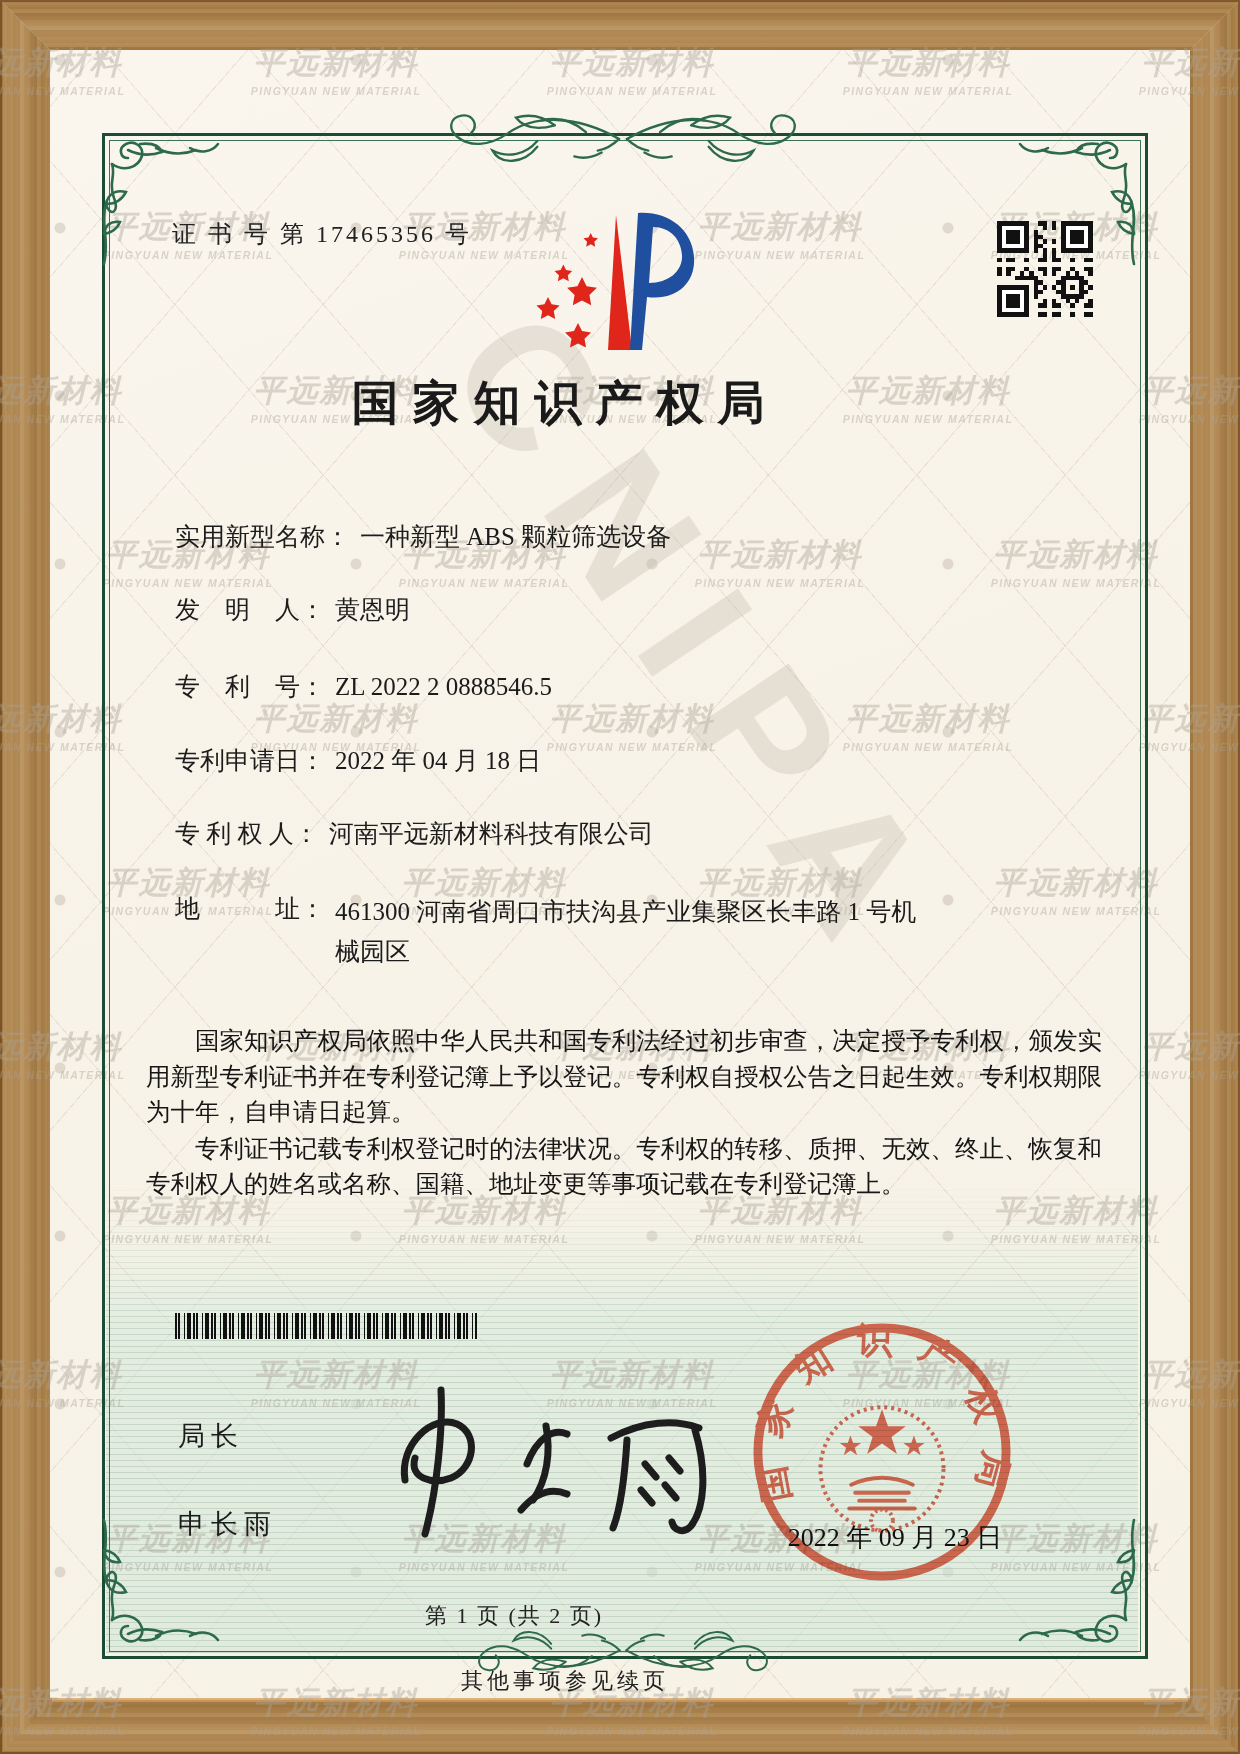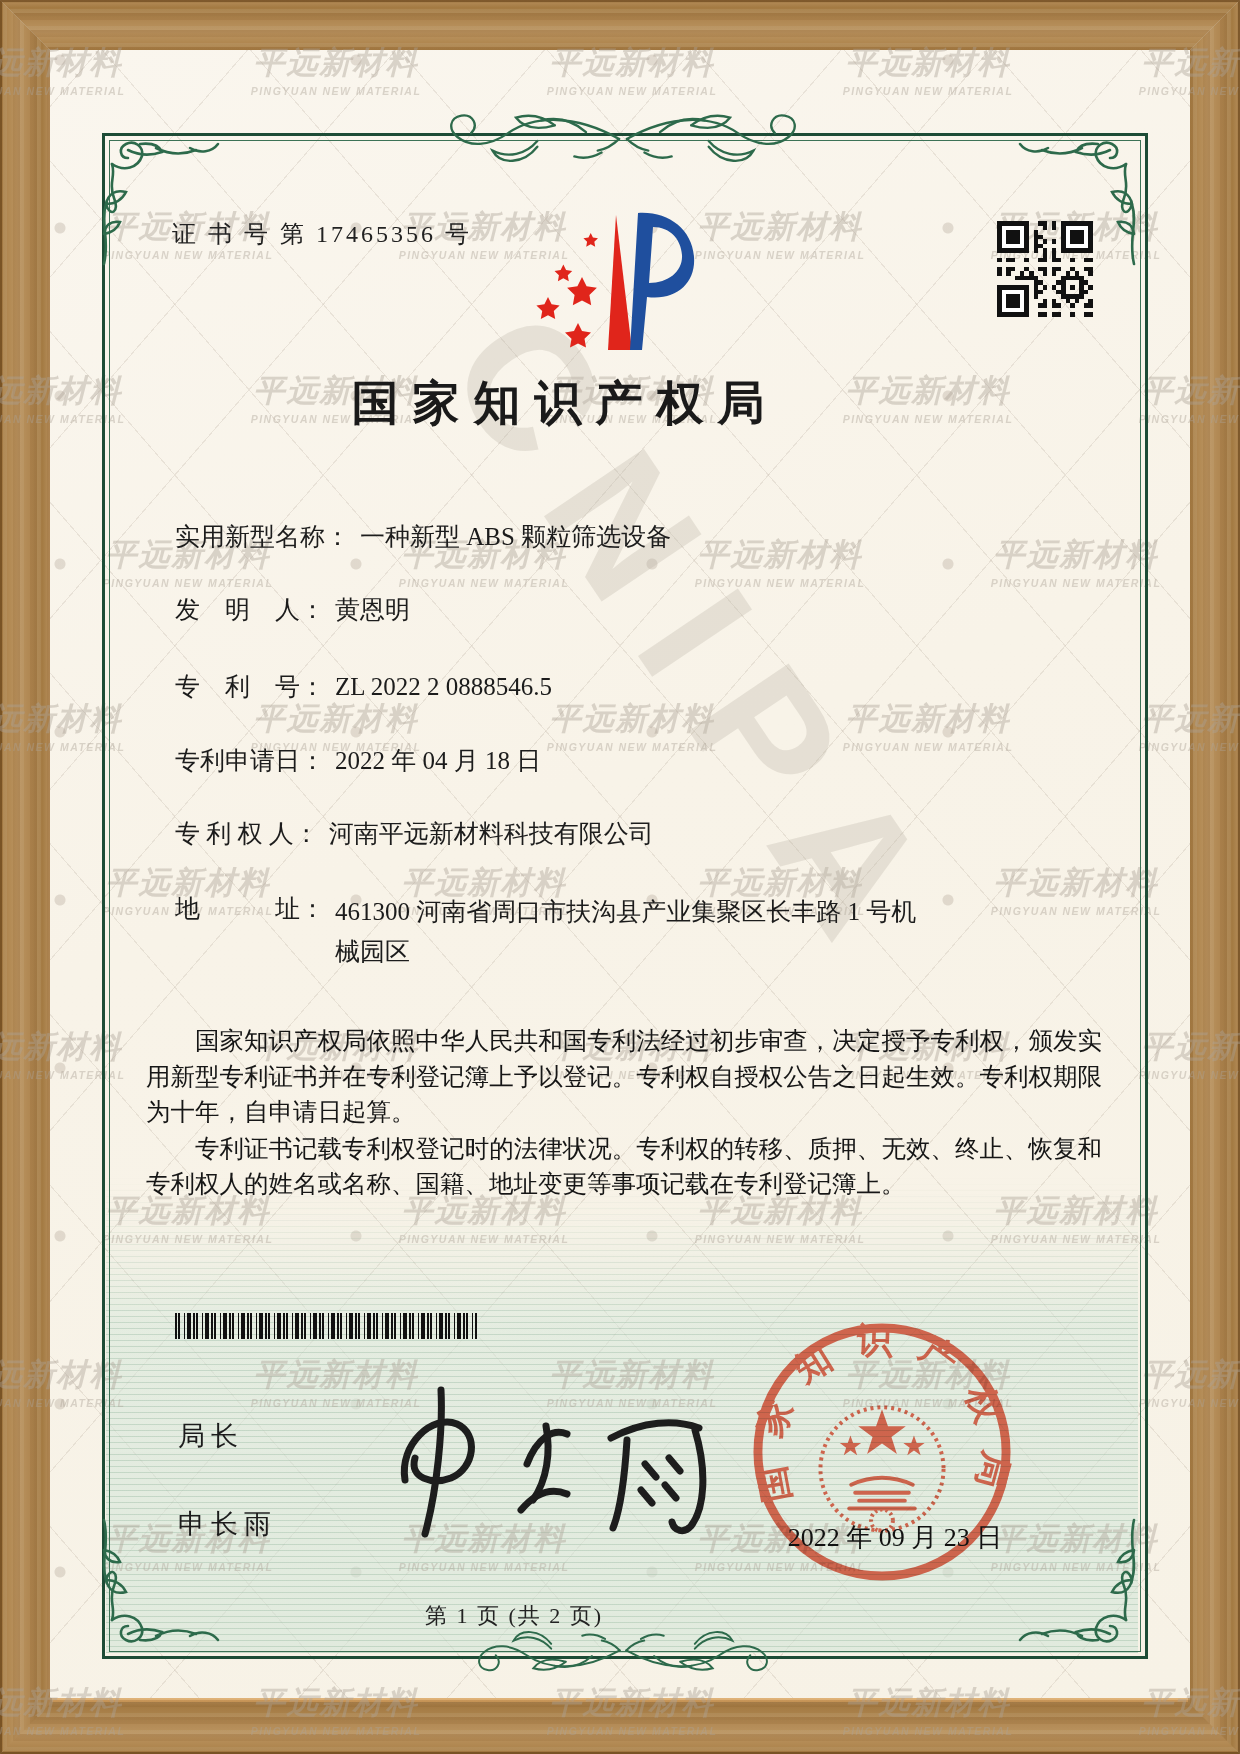--- a/index.html
+++ b/index.html
@@ -528,20 +528,21 @@
         <path d="M282,72 C280,104 276,140 268,160"></path>
         <path d="M350,62 C362,102 360,140 346,158 C339,166 329,163 327,154"></path>
         <path d="M300,96 l11,13"></path>
           <path d="M324,90 l11,13"></path>
         <path d="M296,122 l11,13"></path>
           <path d="M320,117 l11,13"></path>
       </g>
     </svg>
 
     <div class="abs page-ind">第 1 页 (共 2 页)</div>
+    <div class="abs footer-note">其他事项参见续页</div>
   </div>
 
   <svg class="abs seal-svg" width="268" height="268" viewBox="0 0 270 270">
     <g stroke="#e6604a" fill="none">
       <circle cx="135" cy="135" r="125" stroke-width="9"></circle>
       <path id="sealArc" d="M48,185 A100,100 0 0 1 135,35 A100,100 0 0 1 222,185" stroke="none"></path>
     </g>
     <text font-size="36" font-weight="bold" fill="#e6604a" letter-spacing="24" font-family="Liberation Serif, DejaVu Serif, serif">
       <textPath href="#sealArc" startOffset="4">国家知识产权局</textPath>
     </text>

